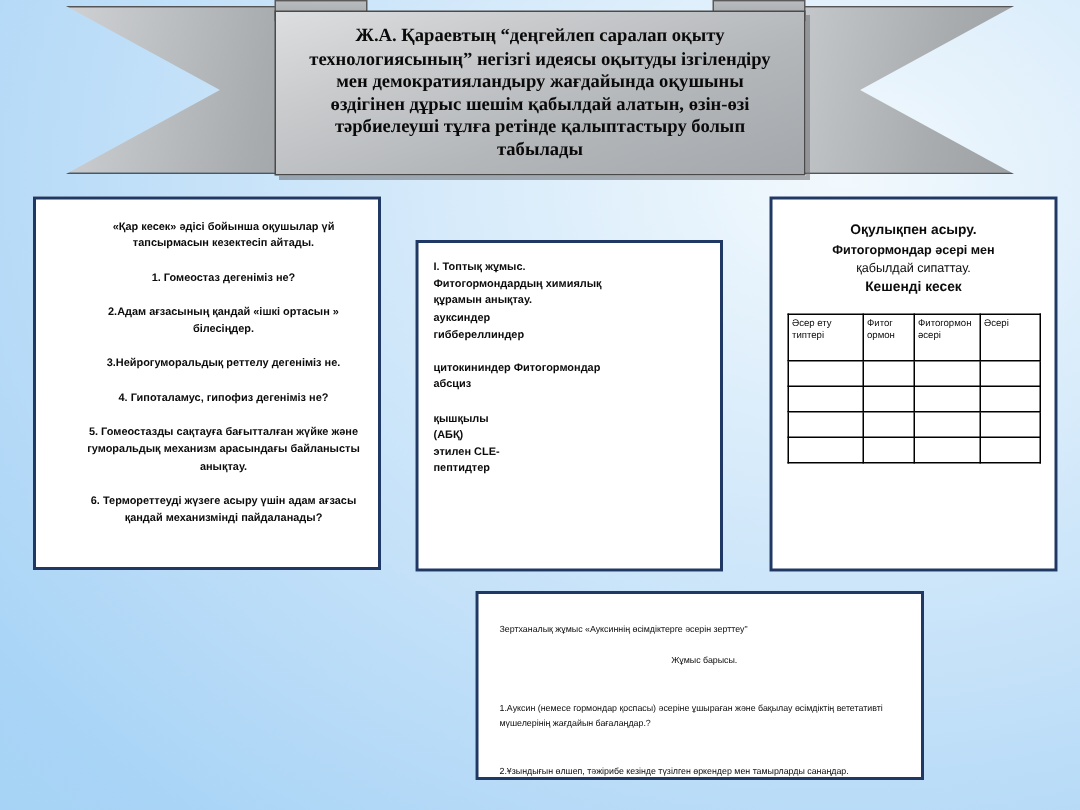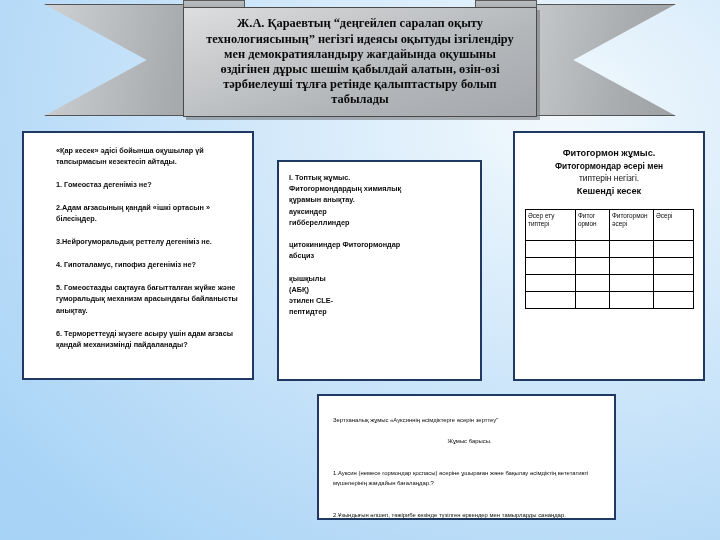--- a/index.html
+++ b/index.html
@@ -94,20 +94,21 @@
     height: 249px;
     padding: 12px 10px 6px 32px;
   }
   .txt-left {
     font-family: "Liberation Sans", sans-serif;
     font-size: 7.3px;
     line-height: 11.4px;
     color: #0b0b0b;
     font-weight: bold;
     white-space: pre-line;
+    text-align: center;
   }
 
   .box-mid {
     left: 277px;
     top: 160px;
     width: 205px;
     height: 221px;
     padding: 10px 8px 6px 10px;
   }
   .txt-mid {
@@ -217,23 +218,23 @@
                                   абсциз
 
 қышқылы
     (АБҚ)
                            этилен          CLE-
 пептидтер</div>
 </div>
 
 <div class="box box-right">
   <div class="right-title">
-    <span class="l1">Фитогормон жұмыс.</span>
+    <span class="l1">Оқулықпен асыру.</span>
     <span class="l2">Фитогормондар әсері мен</span>
-    <span class="l3">типтерін негізгі.</span>
+    <span class="l3">қабылдай сипаттау.</span>
     <span class="l4">Кешенді кесек</span>
   </div>
   <table class="kesteh">
     <colgroup>
         <col class="c1">
         <col class="c2">
         <col class="c3">
         <col class="c4">
       </colgroup>
     <thead>

